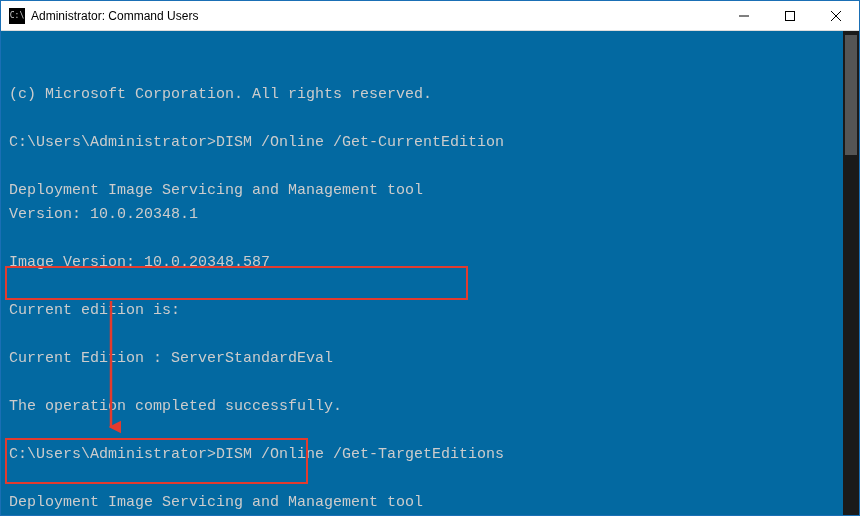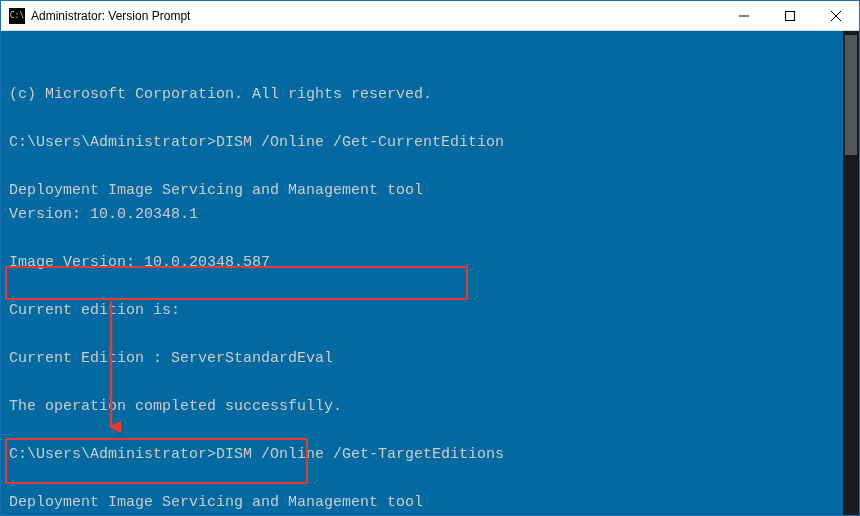--- a/index.html
+++ b/index.html
@@ -95,21 +95,21 @@
       position: absolute;
       pointer-events: none;
     }
   </style>
 </head>
 <body>
 
 <div class="window">
   <div class="titlebar">
     <span class="titlebar-icon">C:\</span>
-    <span class="titlebar-title">Administrator: Version Prompt</span>
+    <span class="titlebar-title">Administrator: Command Users</span>
     <span class="titlebar-spacer"></span>
     <button class="win-btn" aria-label="Minimize">
       <svg viewBox="0 0 10 10">
           <line x1="0" y1="5" x2="10" y2="5" stroke="currentColor" stroke-width="1"></line>
         </svg>
     </button>
     <button class="win-btn" aria-label="Maximize">
       <svg viewBox="0 0 10 10">
           <rect x="0.5" y="0.5" width="9" height="9" fill="none" stroke="currentColor" stroke-width="1"></rect>
         </svg>

